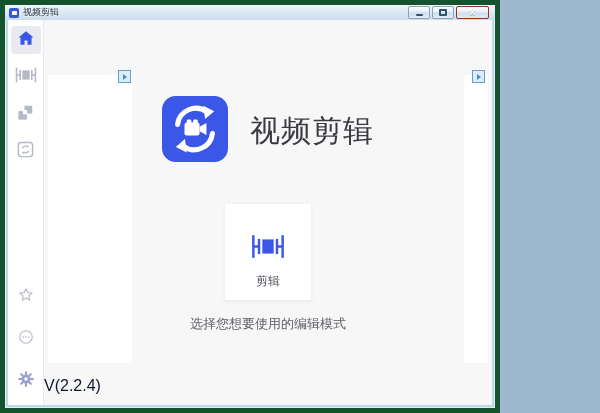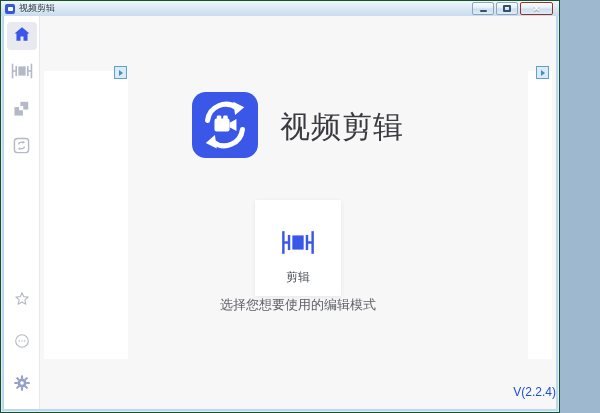--- a/index.html
+++ b/index.html
@@ -1,22 +1,22 @@
 <!DOCTYPE html>
 <html><head>
 <meta charset="utf-8">
 <style>
   * { margin:0; padding:0; box-sizing:border-box; }
   html,body { background:#9db8cf; }
   body { font-family:"Liberation Sans","DejaVu Sans",sans-serif; }
 
   .window {
-    position:relative; width:560px; height:413px;
+    position:relative; width:500px; height:413px;
     background:#bdd7ec;
-    border:1px solid #14532d;
+    border:5px solid #14532d;
     box-shadow:inset 0 0 0 1px rgba(255,255,255,.55);
     overflow:hidden;
   }
 
   
   .titlebar {
     position:absolute; top:0; left:0; right:0; height:15px;
     background:linear-gradient(180deg,#f0f6fb 0%,#ddeaf5 45%,#c9dcee 100%);
     display:flex; align-items:center; padding:0 4px;
   }
@@ -91,24 +91,24 @@
   
   .cards { margin-top:38px; display:flex; gap:1px; z-index:2; }
   .card {
     width:86px; height:96px; background:#ffffff;
     box-shadow:0 1px 5px rgba(0,0,0,.07);
     display:flex; flex-direction:column; align-items:center; cursor:pointer;
   }
   .card .icon-box { height:36px; margin-top:24px; display:flex; align-items:center; justify-content:center; }
   .card .card-label { margin-top:9px; font-size:12px; color:#4b5058; }
 
-  .subtitle { font-size:13px; color:#5d6066; z-index:2; }
+  .subtitle { margin-top:15px; font-size:13px; color:#5d6066; z-index:2; }
   .version {
     position:absolute; bottom:10px; left:0; right:0;
-    text-align:right; font-size:12px; color:#1d4ed8;
+    text-align:left; font-size:16px; color:#0f172a;
   }
 </style>
 </head>
 <body>
 
 <div class="window">
 
   <div class="titlebar">
     <div class="app-icon"></div>
     <div class="title-text">视频剪辑</div>

